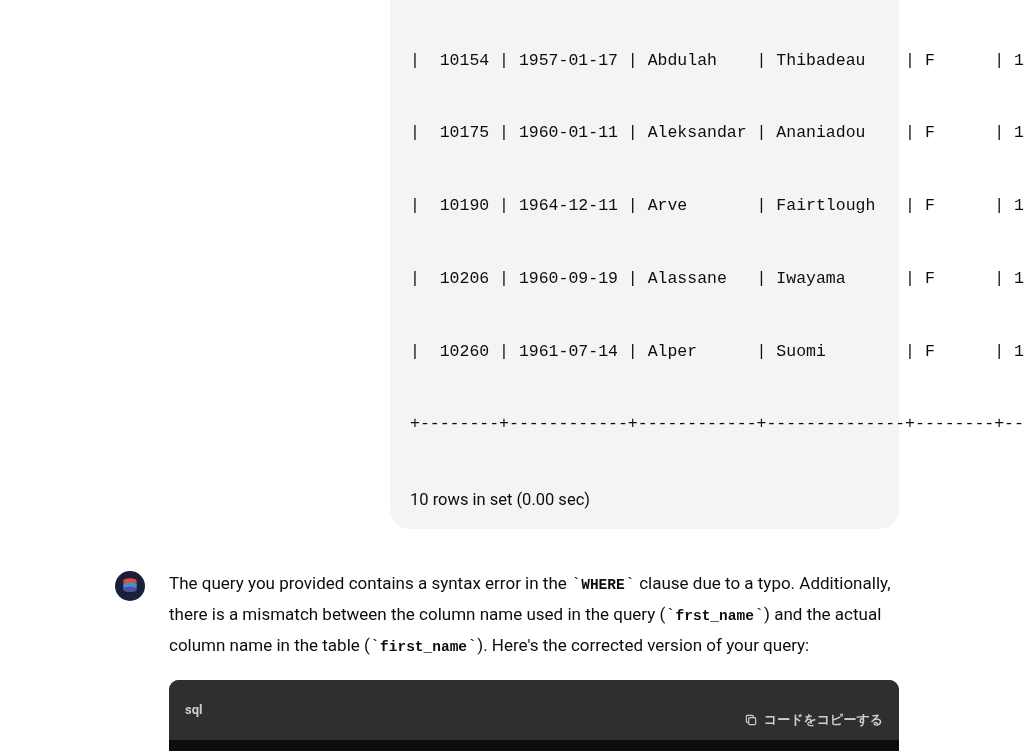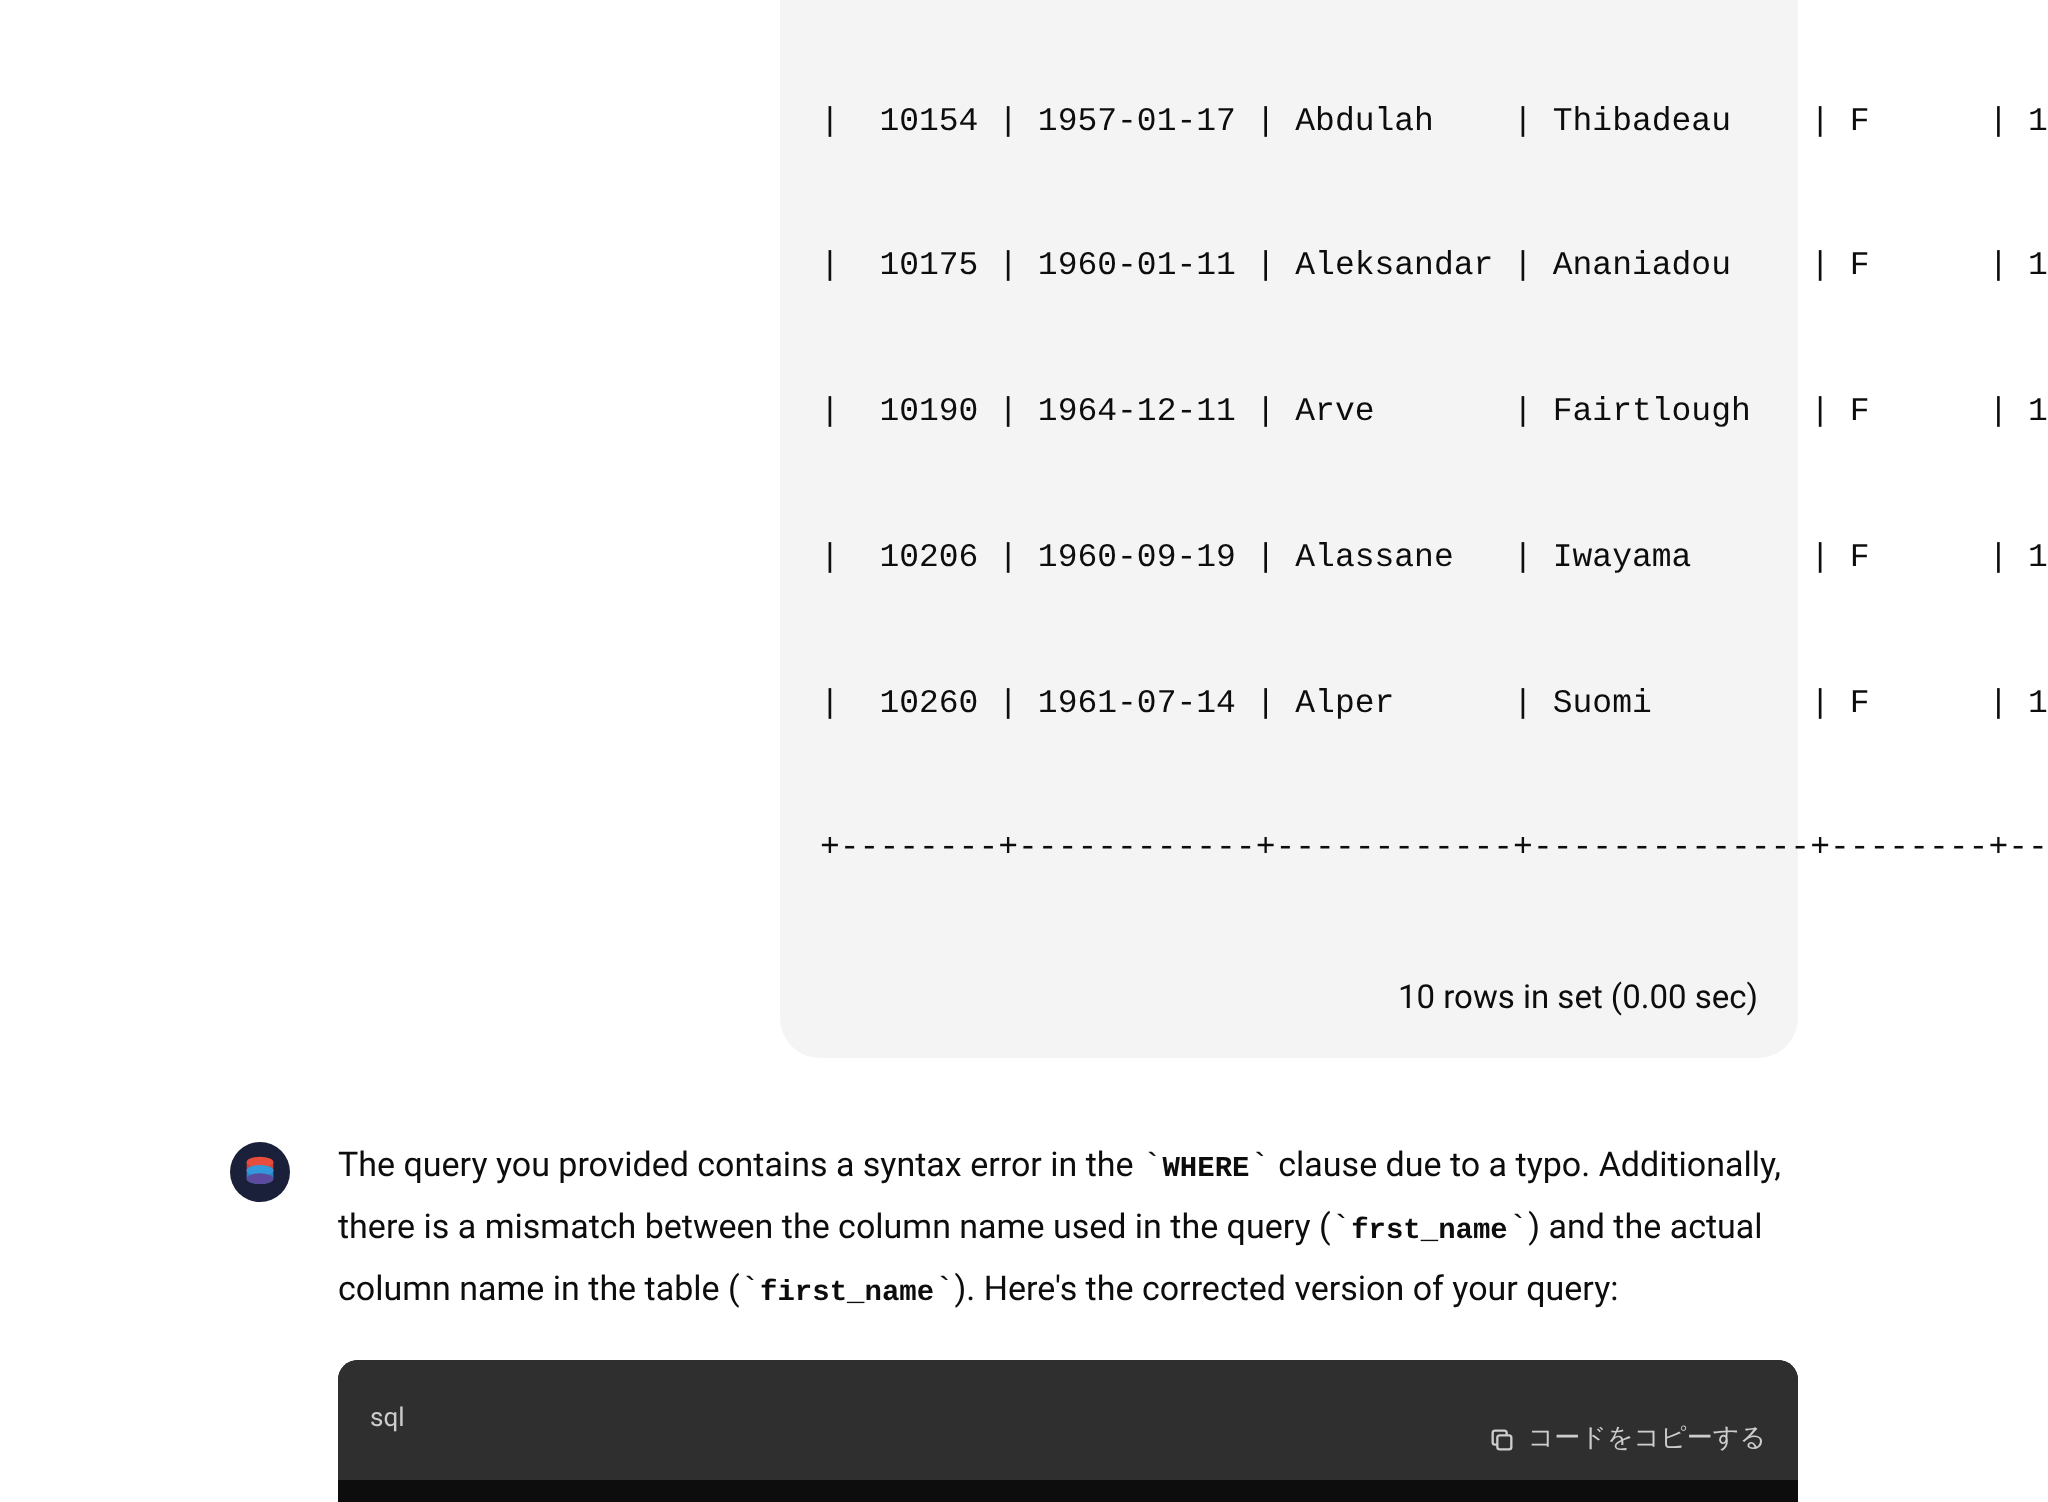--- a/index.html
+++ b/index.html
@@ -31,21 +31,20 @@
       font-family: "SF Mono", Menlo, Monaco, "Courier New", monospace;
       font-size: 16.5px;
       line-height: 1.47;
       white-space: pre;
       color: #0d0d0d;
     }
     .result-footer {
       font-size: 16.5px;
       margin-top: 2px;
       color: #0d0d0d;
-      text-align: right;
     }
     .assistant-row {
       display: flex;
       gap: 24px;
       margin-top: 40px;
       margin-left: 95px;
       margin-right: 105px;
     }
     .avatar {
       width: 30px;
@@ -88,20 +87,21 @@
       margin: 12px 0 22px 0;
     }
     .code-header {
       background: #2f2f2f;
       color: #cdcdcd;
       padding: 9px 16px;
       display: flex;
       justify-content: space-between;
       align-items: center;
       font-size: 13px;
+      font-weight: bold;
     }
     .code-lang {
       color: #cdcdcd;
     }
     .copy-btn {
       display: flex;
       align-items: center;
       gap: 6px;
       cursor: pointer;
       color: #cdcdcd;

